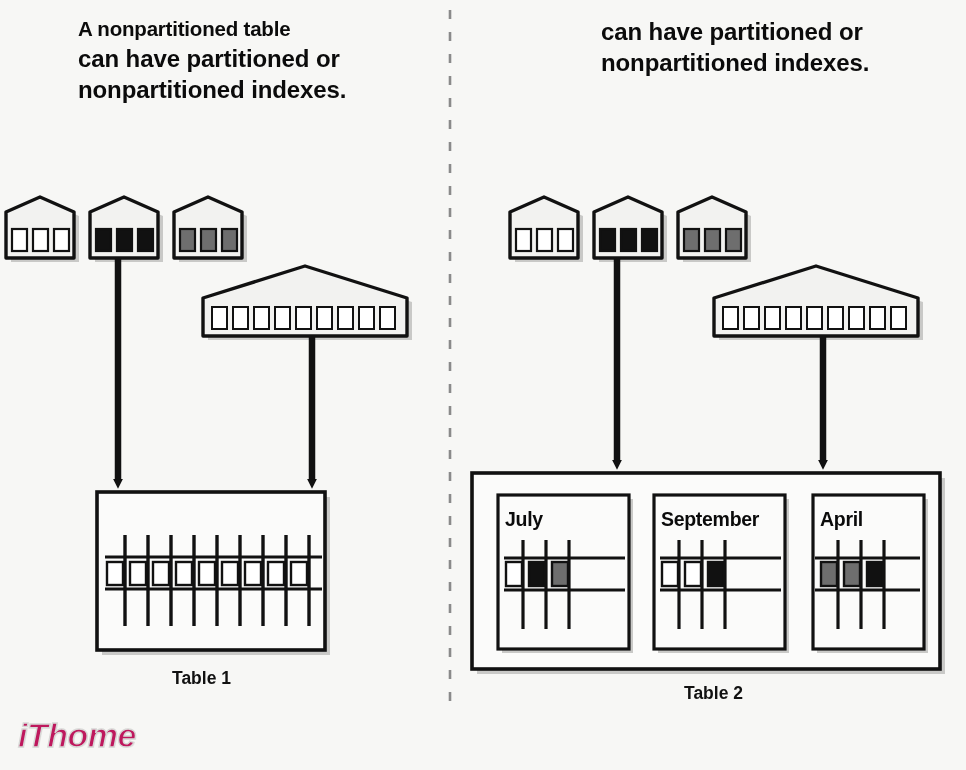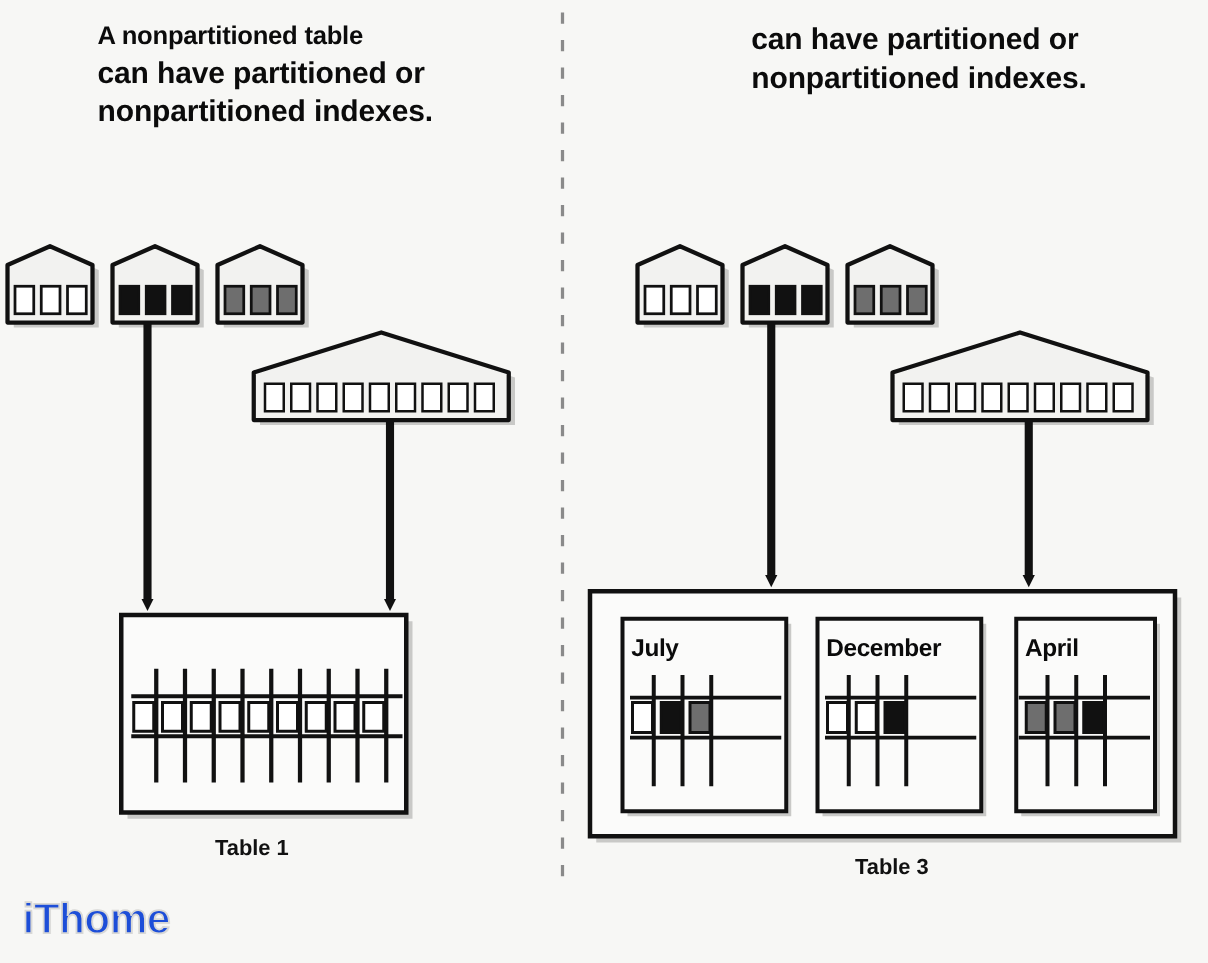--- a/index.html
+++ b/index.html
@@ -69,22 +69,23 @@
   #caption-table1 { left: 172px; top: 668px; }
   #caption-table2 { left: 684px; top: 683px; }
 
   
   #watermark {
     position: absolute;
     left: 18px;
     top: 716px;
     font-size: 34px;
     font-weight: bold;
+    font-style: italic;
     letter-spacing: -0.5px;
-    color: #1d4ed8;
+    color: #be185d;
     -webkit-text-stroke: 1.4px #d8d8d6;
     text-shadow: 1px 1px 0 #eaeae8;
     user-select: none;
   }
 </style>
 </head>
 <body>
 
 <div id="stage">
 
@@ -289,21 +290,21 @@
     <span class="hd-norm">nonpartitioned indexes.</span>
   </div>
 
   <div class="heading" id="heading-right">
     <span class="hd-norm">can have partitioned or</span>
     <span class="hd-norm">nonpartitioned indexes.</span>
   </div>
 
 
   <div class="tbl-title" id="title-january">July</div>
-  <div class="tbl-title" id="title-february">December</div>
+  <div class="tbl-title" id="title-february">September</div>
   <div class="tbl-title" id="title-march">April</div>
 
   <div class="tbl-caption" id="caption-table1">Table 1</div>
-  <div class="tbl-caption" id="caption-table2">Table 3</div>
+  <div class="tbl-caption" id="caption-table2">Table 2</div>
 
   <div id="watermark">iThome</div>
 
 </div>
 
 </body></html>

